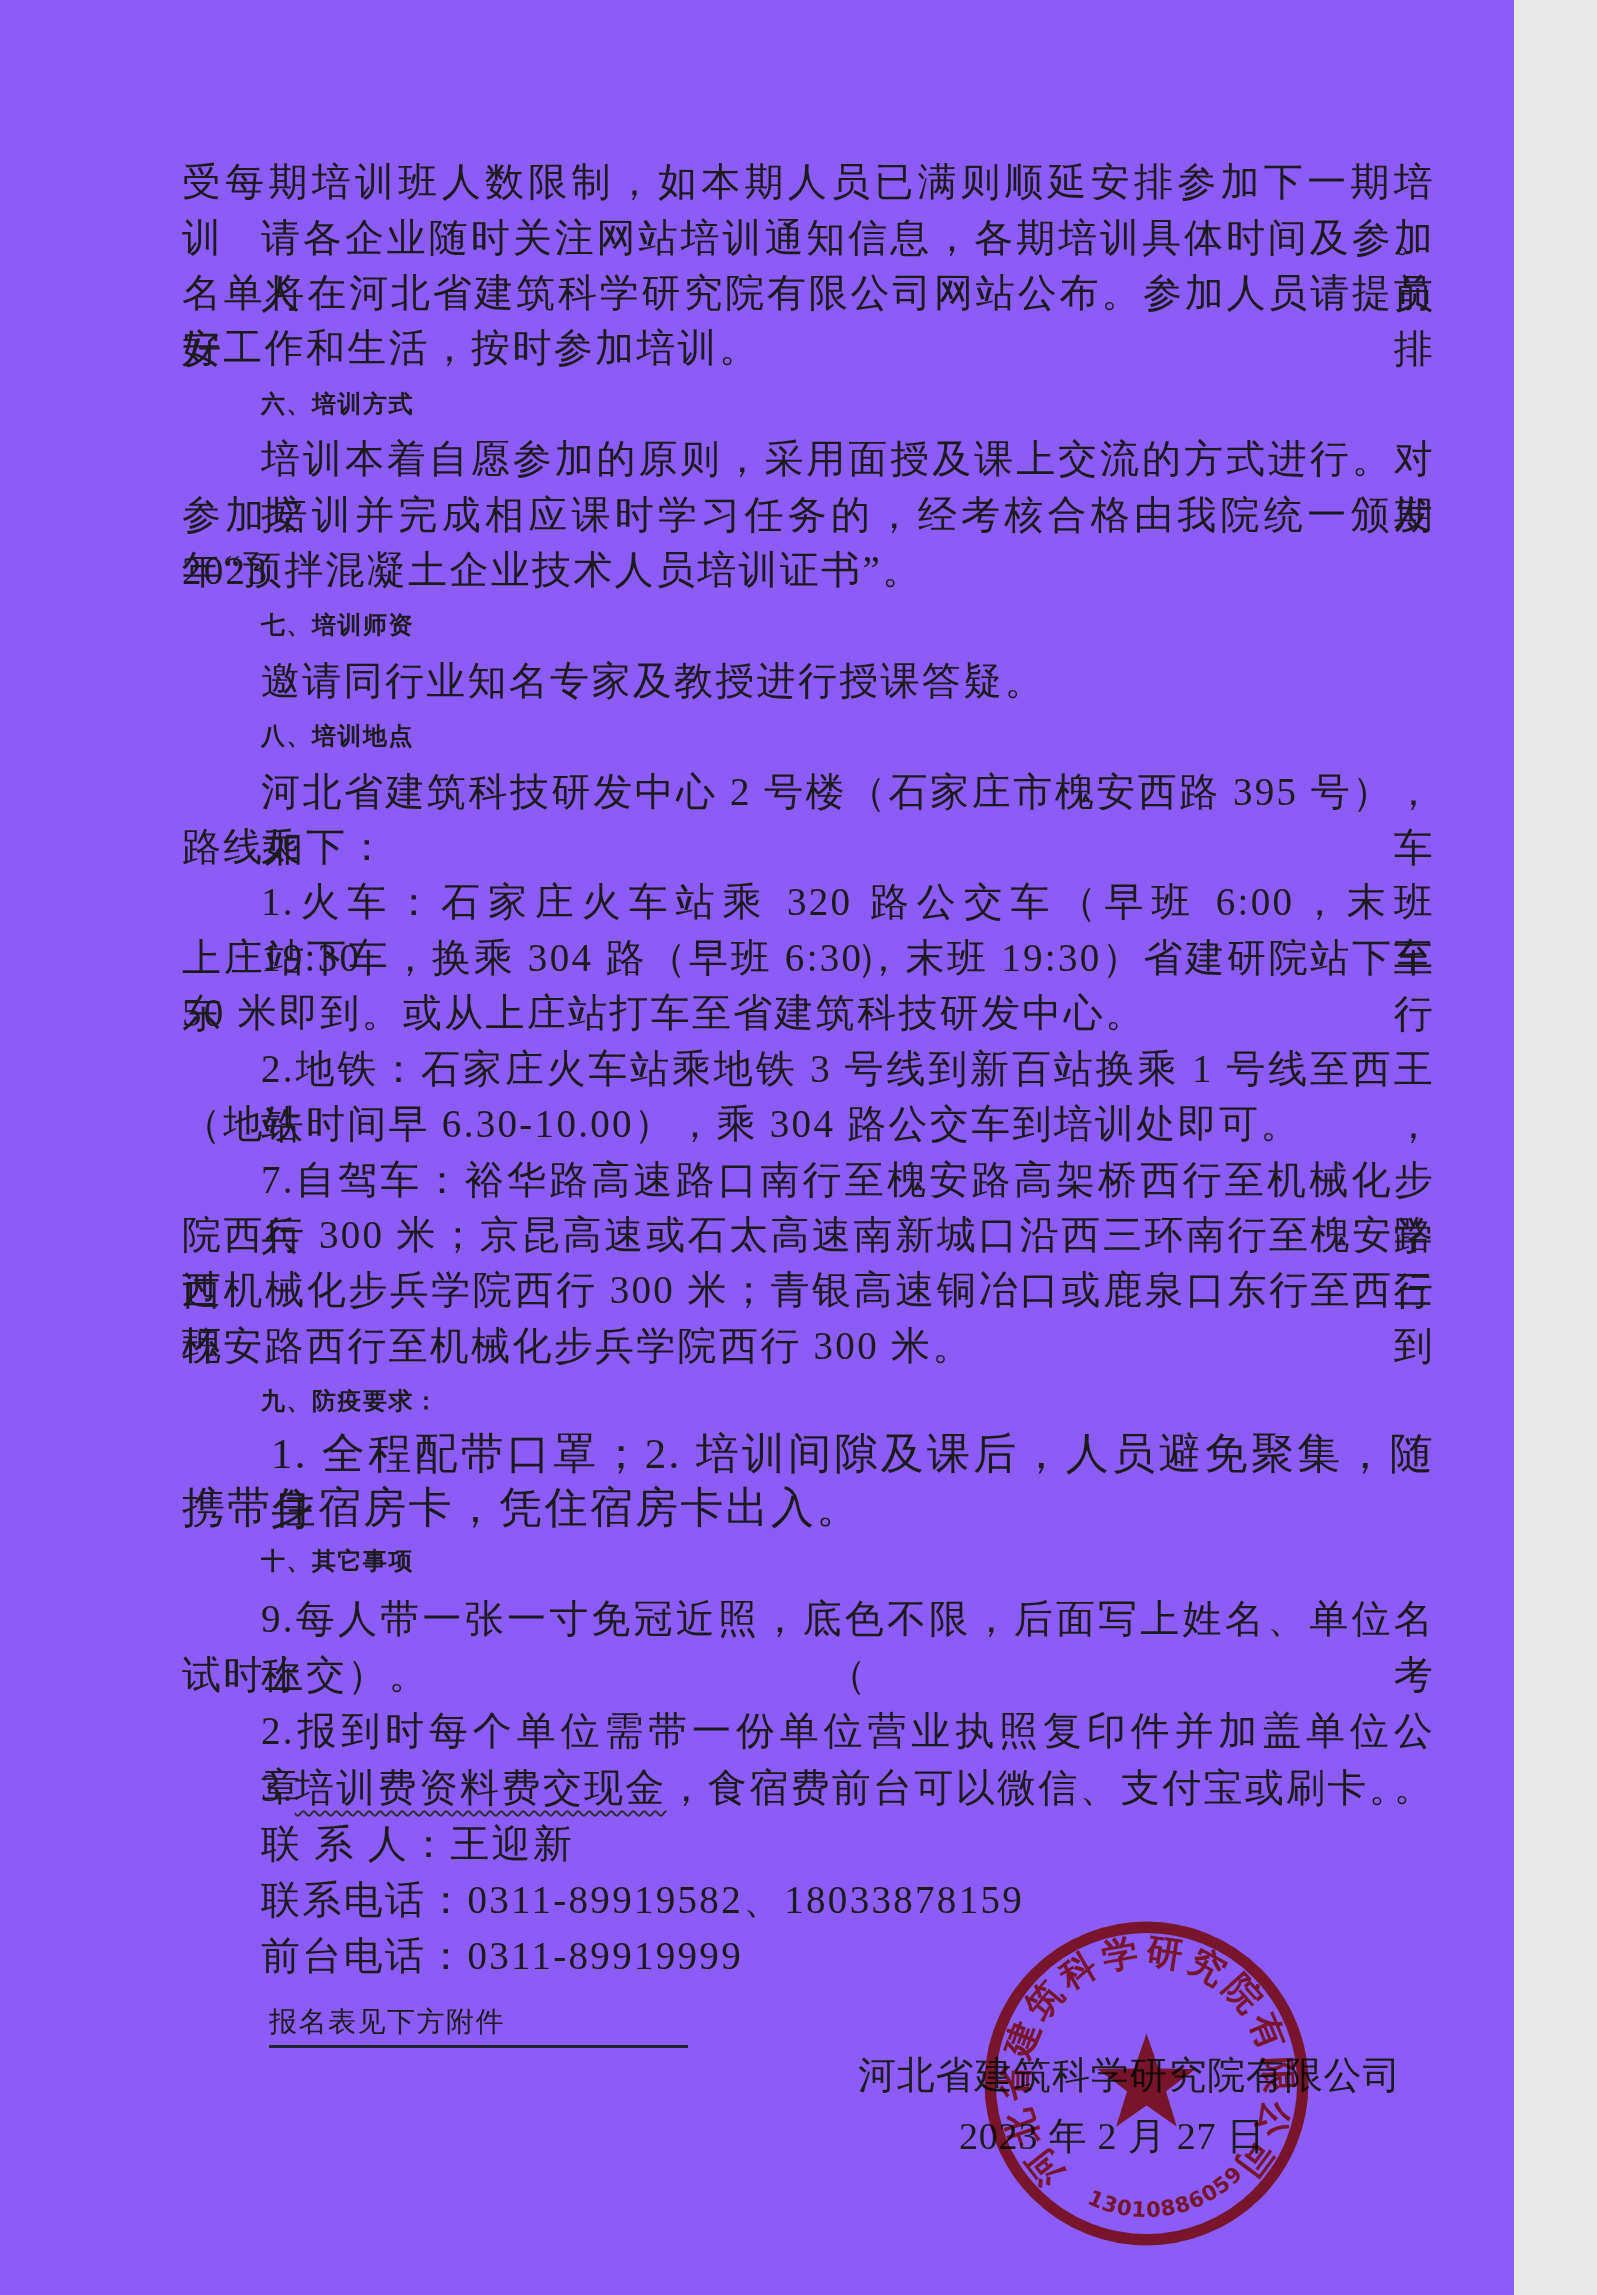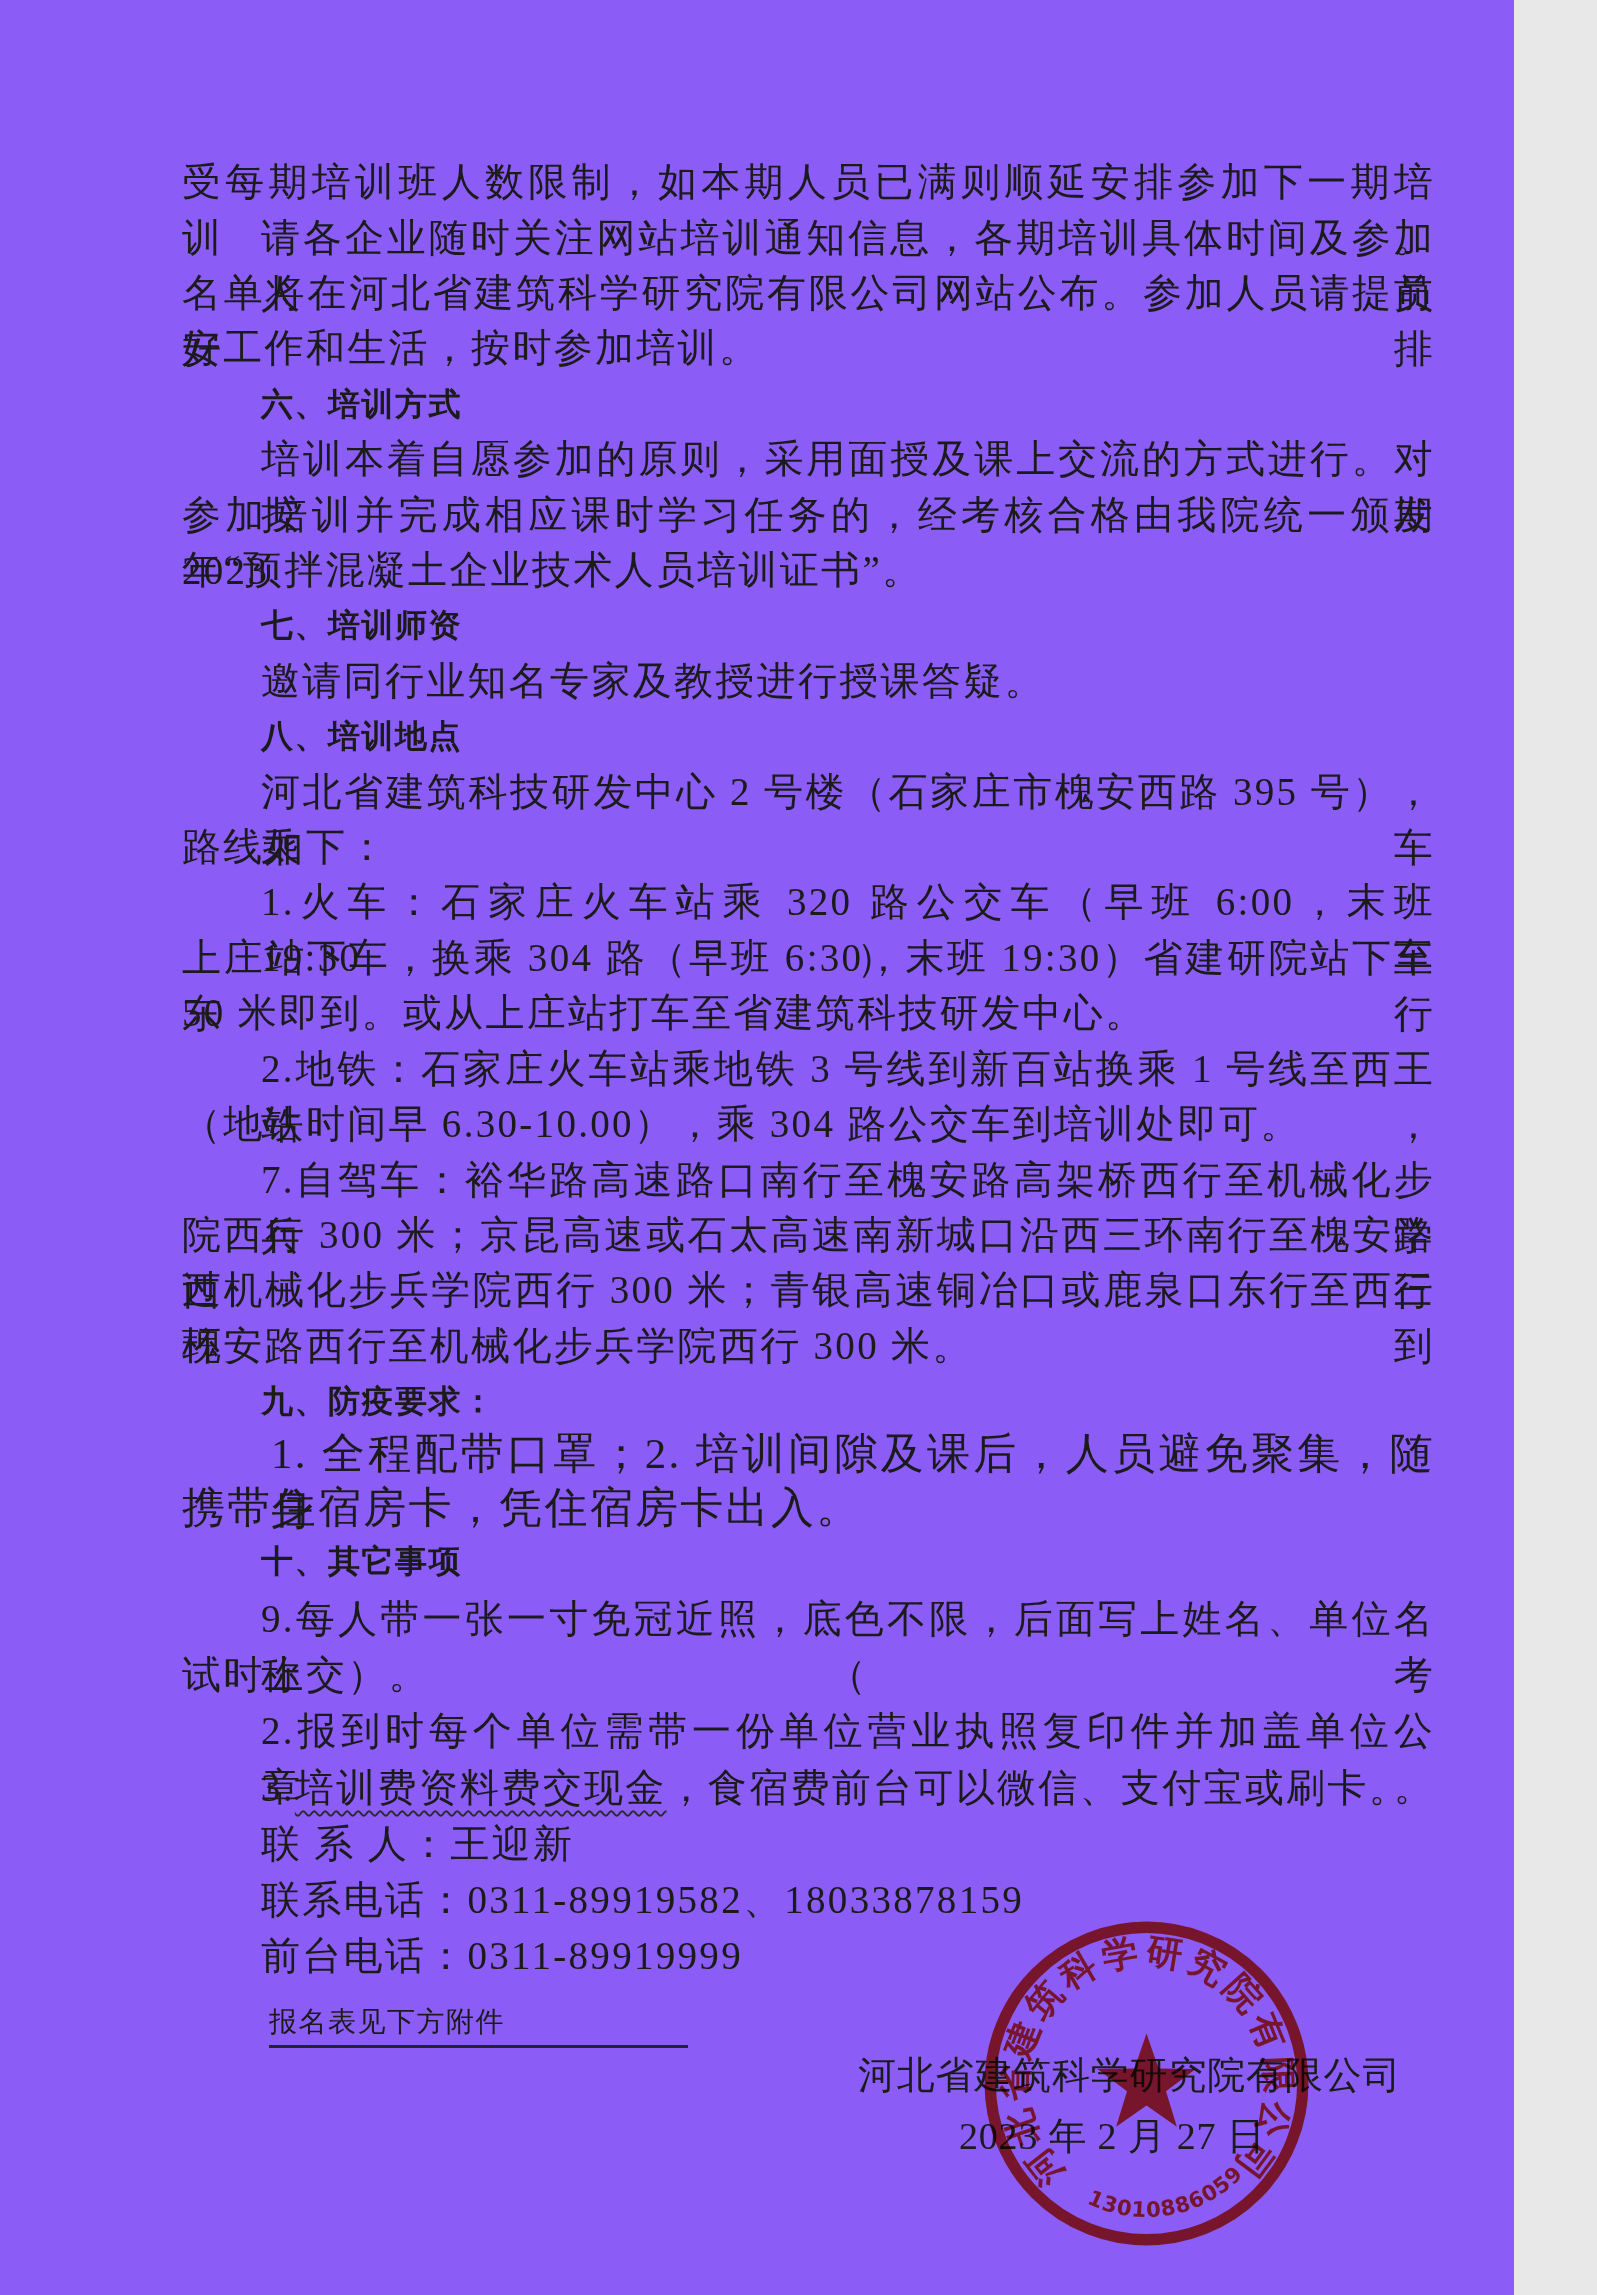--- a/index.html
+++ b/index.html
@@ -20,21 +20,21 @@
     white-space:nowrap;
     box-sizing:border-box;
   }
   .line.just{
     text-align:justify;
     text-align-last:justify;
     white-space:normal;
   }
   .line.heading{
     font-weight:700;
-    font-size:32px;
+    font-size:24px;
     letter-spacing:1.5px;
   }
   .line.big{
     font-size:43px;
     letter-spacing:2.3px;
   }
   .wavy{
     text-decoration:underline;
     text-decoration-style:wavy;
     text-decoration-color:#2a2a2a;

